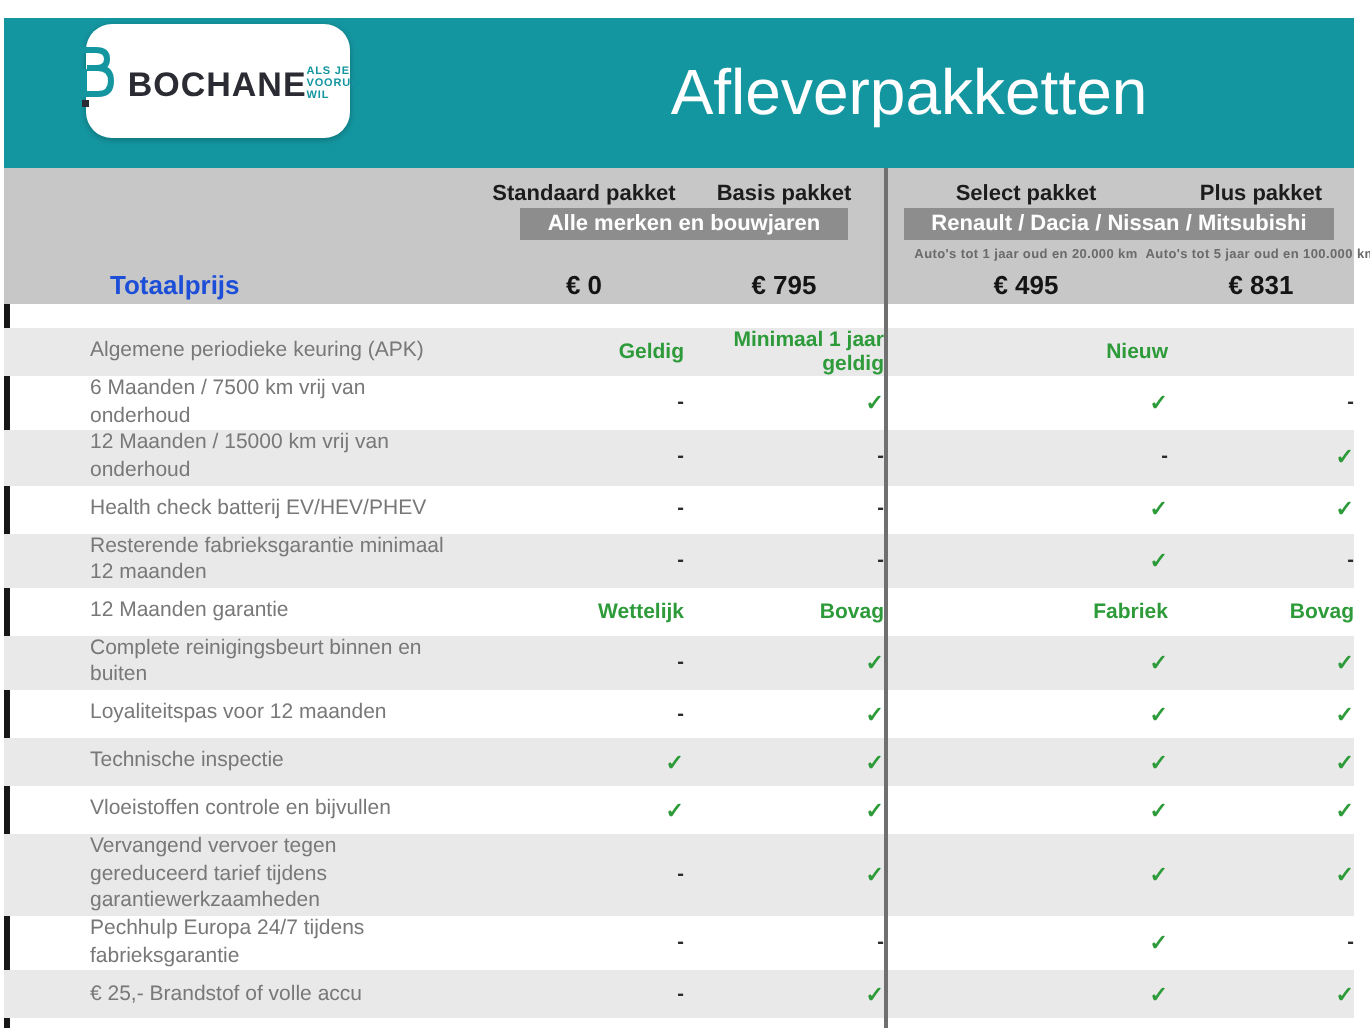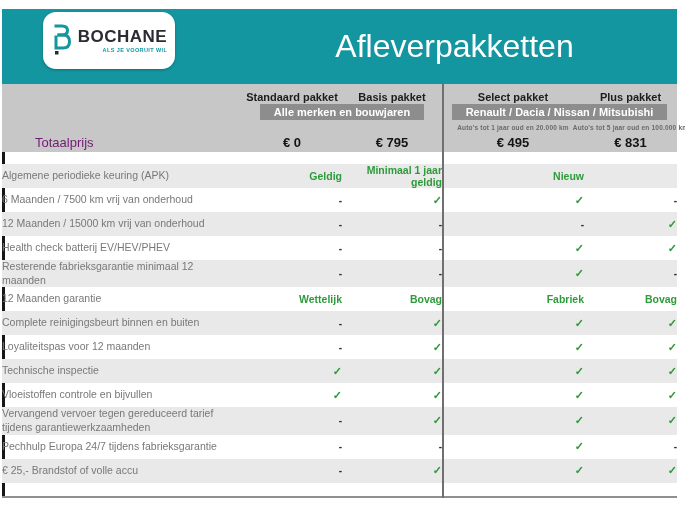--- a/index.html
+++ b/index.html
@@ -10,21 +10,21 @@
     --badge-gray:#8d8d8d;
   }
   *{box-sizing:border-box;margin:0;padding:0}
   html,body{width:685px;height:514px;background:#fff;font-family:"Liberation Sans",sans-serif;}
   .page{position:relative;width:685px;height:514px;background:#fff;overflow:hidden}
 
   
   .topbar{position:absolute;left:2px;top:9px;width:675px;height:75px;background:var(--teal)}
   .logo{position:absolute;left:41px;top:3px;width:132px;height:57px;background:#fff;border-radius:13px;
         display:flex;align-items:center;justify-content:center;gap:5px;box-shadow:0 1px 3px rgba(0,0,0,.25)}
-  .logo-text-wrap{display:flex;flex-direction:column;align-items:flex-end}
+  .logo-text-wrap{display:flex;flex-direction:row;align-items:flex-end}
   .logo-text{font-size:17px;font-weight:700;color:#2b2b33;letter-spacing:.5px;line-height:1}
   .logo-tagline{font-size:5.5px;font-weight:700;color:var(--teal);letter-spacing:.4px;margin-top:2px}
   .title{position:absolute;left:250px;right:20px;top:0;height:75px;line-height:75px;text-align:center;
          color:#fff;font-size:32px;font-weight:400}
 
   
   .content{position:absolute;left:2px;top:84px;width:675px}
   .grid-cols{display:grid;grid-template-columns:240px 100px 100px 142px 93px}
 
   .head{background:var(--header-gray);height:68px;display:grid;
@@ -34,28 +34,28 @@
              font-size:11px;font-weight:700;color:#1c1c1c;white-space:nowrap}
   .badge{grid-row:2;align-self:center;justify-self:center;background:var(--badge-gray);color:#fff;
          font-size:11px;font-weight:700;padding:1px 14px;line-height:14px;white-space:nowrap}
   .badge-left{grid-column:2/4}
   .badge-right{grid-column:4/6}
   .note{grid-row:3;display:flex;align-items:center;justify-content:center;
         font-size:6.5px;font-weight:700;color:#6a6a6a;letter-spacing:.2px;white-space:nowrap}
   .price{grid-row:4;display:flex;align-items:center;justify-content:center;
          font-size:13px;font-weight:700;color:#141414}
   .price-label{grid-row:4;display:flex;align-items:center;justify-content:flex-start;
-               padding-left:33px;font-size:13px;font-weight:400;color:#701a75}
+               padding-left:53px;font-size:13px;font-weight:700;color:#1d4ed8}
 
   .gap-row{height:12px;background:#fff;box-shadow:inset 3px 0 0 #161616}
 
   .feature-row{min-height:24px;align-items:center}
   .feature-row:nth-child(odd){background:var(--row-gray)}
   .feature-row:nth-child(even){background:#fff;box-shadow:inset 3px 0 0 #161616}
-  .label-cell{padding-right:12px;font-size:10.5px;color:#787878;line-height:1.3}
+  .label-cell{padding-left:43px;padding-right:12px;font-size:10.5px;color:#787878;line-height:1.3}
   .val{text-align:right}
   .val.check{color:var(--green);font-size:11px;font-weight:700}
   .val.dash{color:#2b2b2b;font-size:10px;font-weight:700}
   .val.text-val{color:var(--green);font-size:10.5px;font-weight:700}
 
   .bottom-strip{height:15px;background:#fff;box-shadow:inset 3px 0 0 #161616;border-bottom:2px solid #8f8f8f}
 
   .divider{position:absolute;left:440px;top:0;bottom:0;width:2px;background:#707070;z-index:3}
 </style>
 </head>

